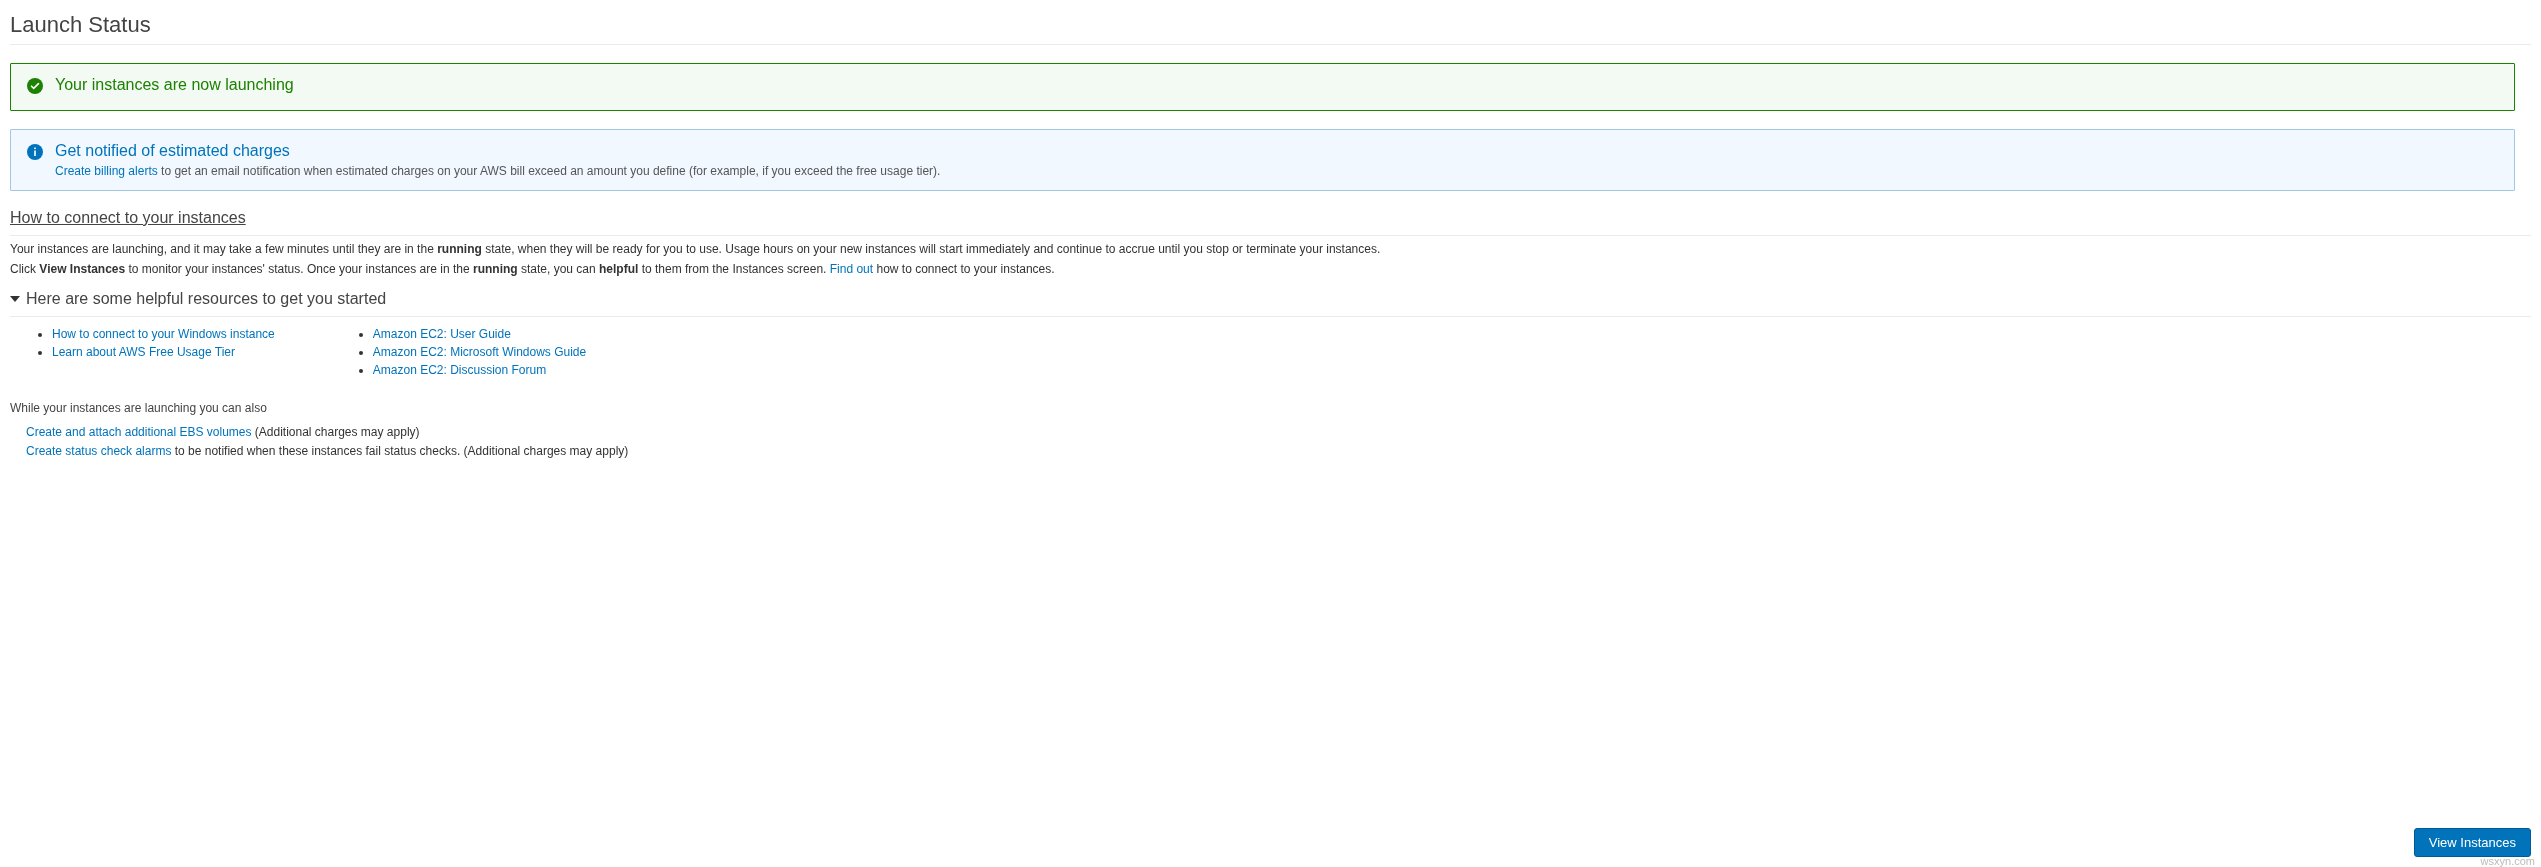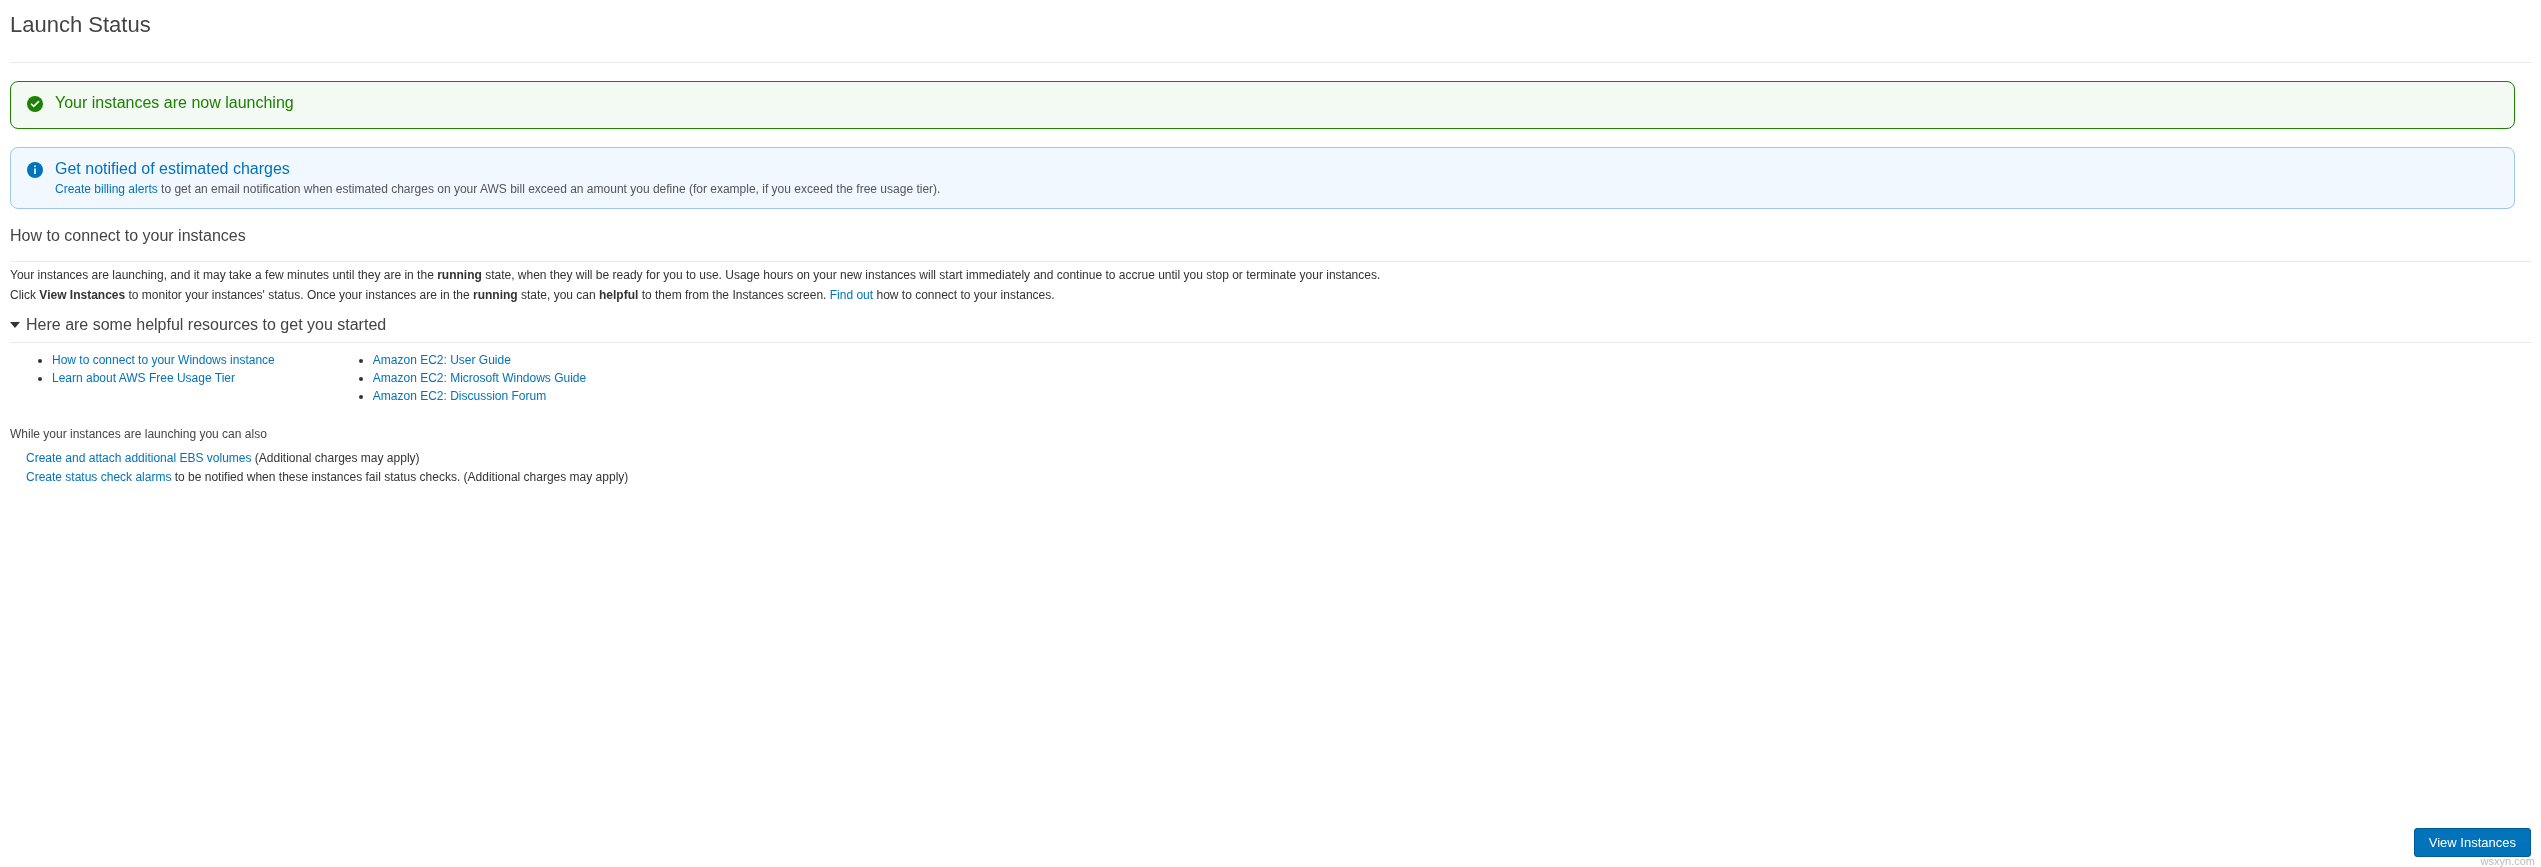--- a/index.html
+++ b/index.html
@@ -9,26 +9,26 @@
     font-family: "Amazon Ember", "Helvetica Neue", Arial, sans-serif;
     font-size: 13px;
     color: #333;
     background: #fff;
   }
   h1.page-title {
     font-size: 22px;
     font-weight: 400;
     color: #444;
     margin: 4px 0 6px 0;
-    padding-bottom: 24px;
+    padding-bottom: 6px;
     border-bottom: 1px solid #eaeaea;
   }
   .alert {
     border: 1px solid;
-    border-radius: 8px;
+    border-radius: 1px;
     padding: 12px 14px 12px 44px;
     margin: 18px 16px 10px 0;
     position: relative;
   }
   .alert.success {
     background: #f3faf3;
     border-color: #1d8102;
   }
   .alert.info {
     background: #f1f8ff;
@@ -54,22 +54,23 @@
   a.link, .link {
     color: #0073bb;
     text-decoration: none;
     cursor: pointer;
   }
   .section-heading {
     font-size: 16px;
     font-weight: 400;
     color: #444;
     margin: 18px 0 6px 0;
-    padding-bottom: 16px;
+    padding-bottom: 8px;
     border-bottom: 1px solid #eaeaea;
+    text-decoration: underline;
   }
   .body-text {
     font-size: 12px;
     color: #333;
     margin: 6px 0;
   }
   .resources-heading {
     font-size: 16px;
     font-weight: 400;
     color: #444;

